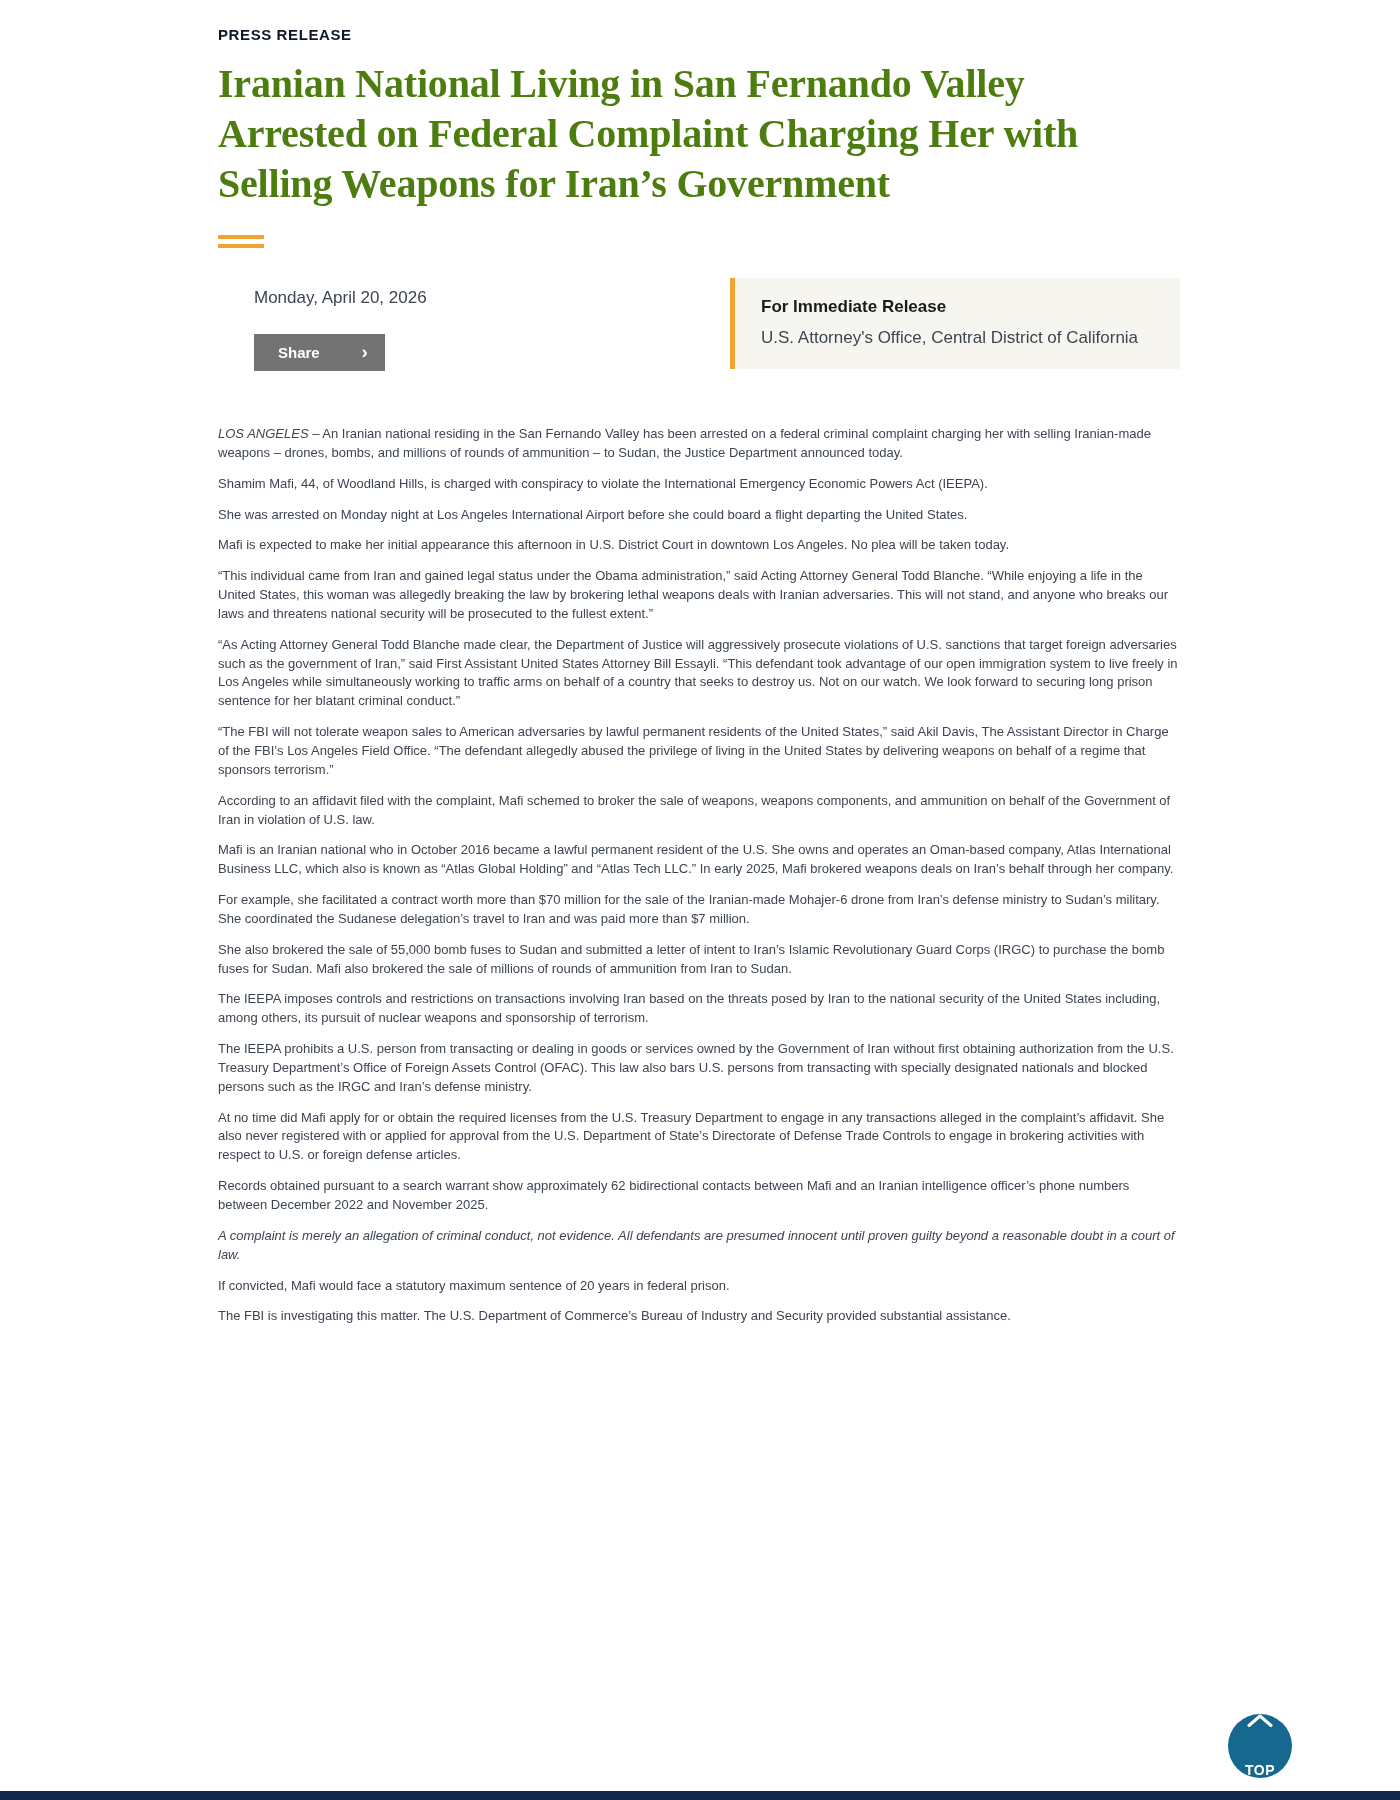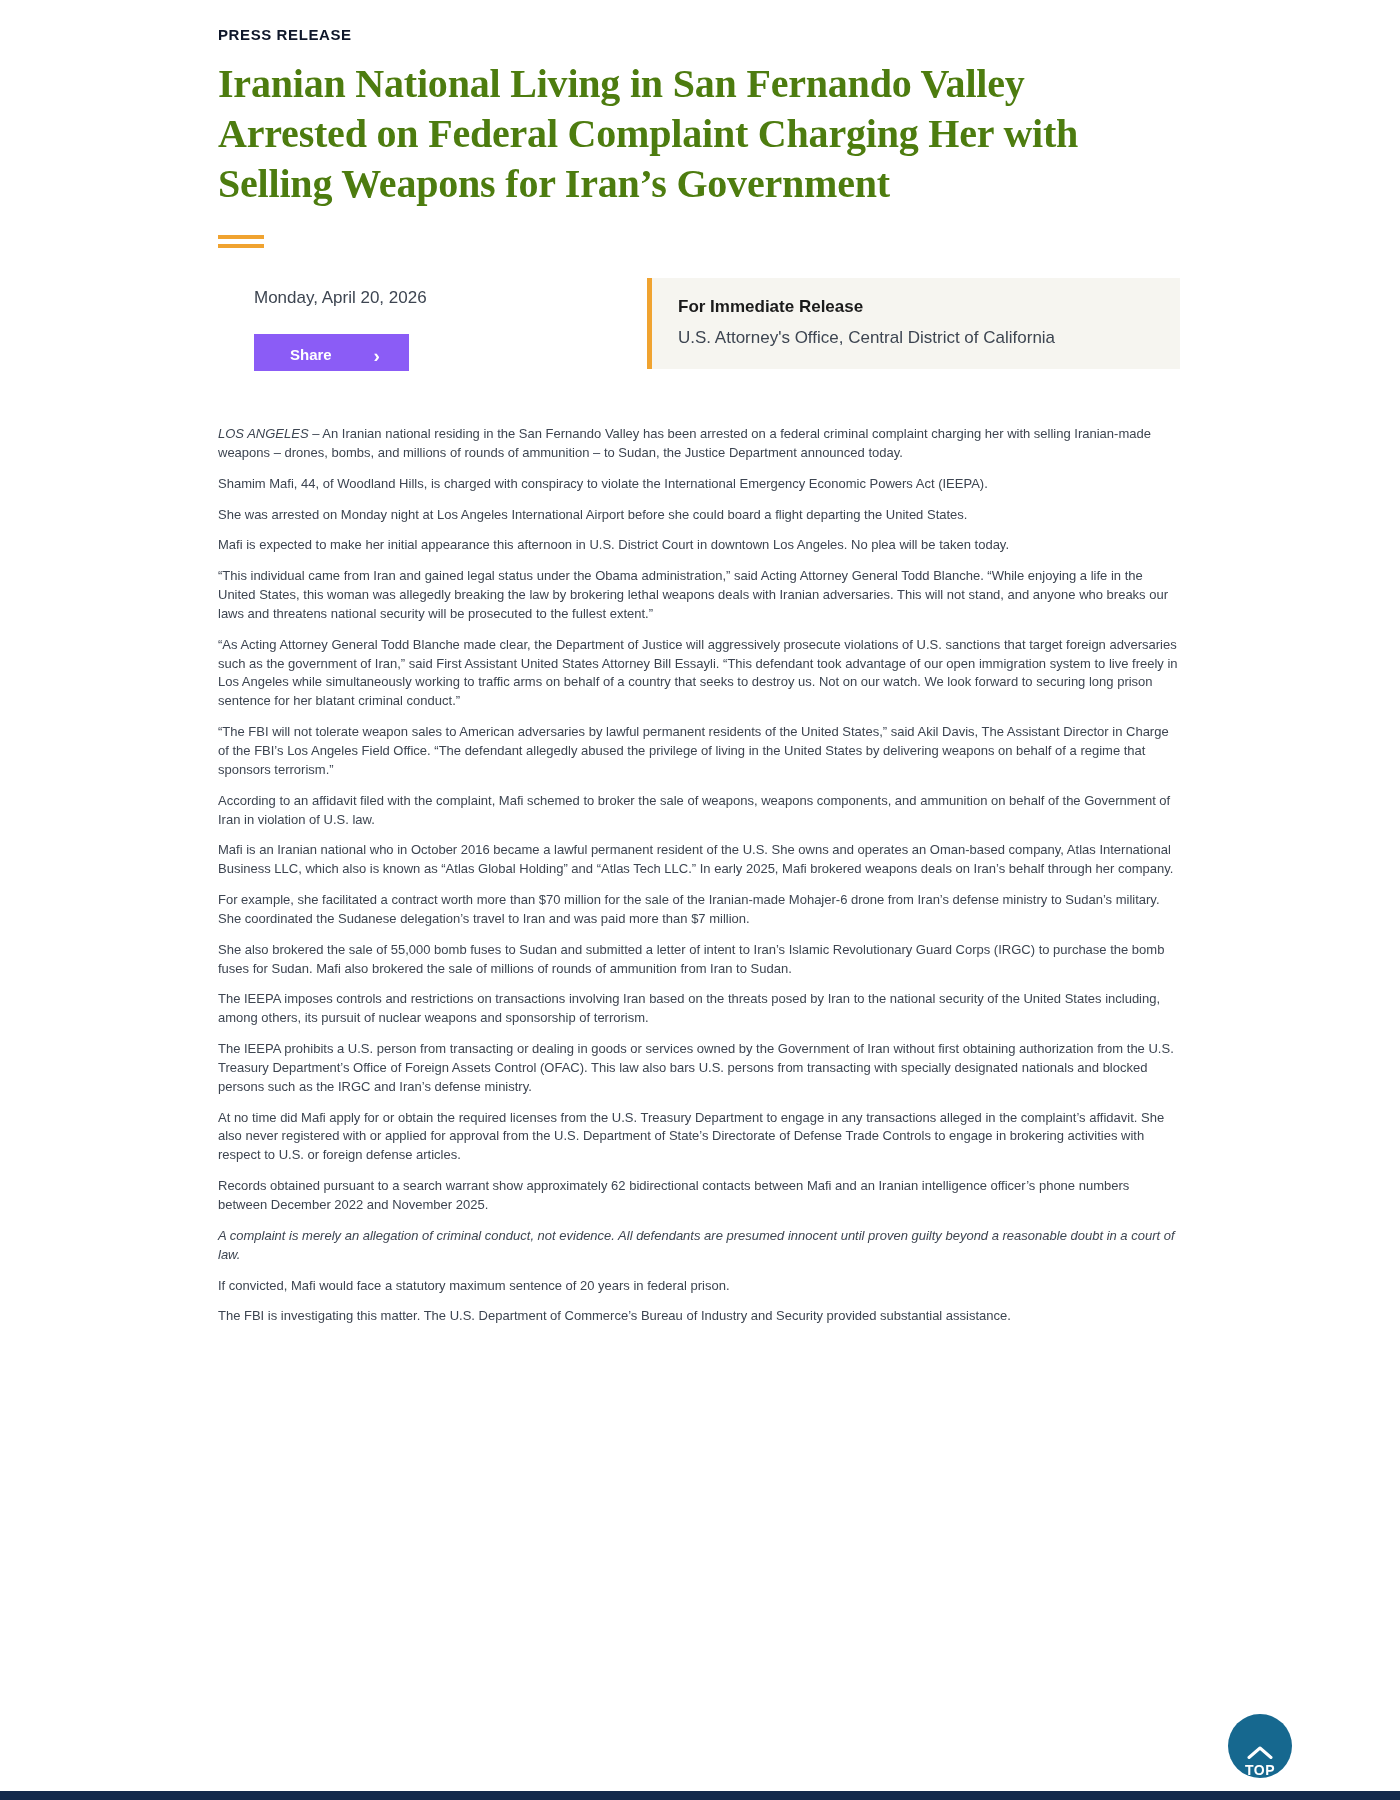--- a/index.html
+++ b/index.html
@@ -44,45 +44,45 @@
     display: flex;
     justify-content: space-between;
     align-items: flex-start;
     margin-left: 36px;
   }
   .meta-left { padding-top: 10px; }
   .date { font-size: 17px; color: #3d4551; }
   .share-btn {
     margin-top: 26px;
     display: inline-flex;
-    align-items: flex-start;
-    background: #8b5cf6;
+    align-items: center;
+    background: #737373;
     border: none;
     color: #ffffff;
     cursor: pointer;
     height: 37px;
-    padding: 12px;
+    padding: 0;
     font-family: "Liberation Sans", sans-serif;
   }
   .share-btn .share-label {
     display: flex; align-items: center;
     padding: 0 24px;
     font-size: 15px; font-weight: 700;
   }
   .share-btn .share-sep { width: 1px; background: #ffffff; }
   .share-btn .share-chevron {
     display: flex; align-items: center; justify-content: center;
     width: 40px;
     font-size: 19px; font-weight: 700;
     line-height: 1;
     padding-bottom: 2px;
   }
 
   .release-box {
-    width: 533px;
+    width: 450px;
     background: #f6f5f0;
     border-left: 5px solid #f0a330;
     padding: 19px 26px 21px 26px;
   }
   .release-box .rb-heading {
     font-size: 17px; font-weight: 700; color: #1b1b1b;
   }
   .release-box .rb-office {
     margin-top: 11px;
     font-size: 17px; color: #3d4551;
@@ -105,21 +105,21 @@
     top: 1714px;
     width: 64px; height: 64px;
     border-radius: 50%;
     background: #16688f;
     border: none;
     color: #ffffff;
     cursor: pointer;
     display: flex;
     flex-direction: column;
     align-items: center;
-    justify-content: flex-end;
+    justify-content: space-between;
     gap: 3px;
     font-family: "Liberation Sans", sans-serif;
   }
   .top-btn .top-label {
     font-size: 14px; font-weight: 700; letter-spacing: 0.5px;
   }
   .footer-band {
     position: absolute;
     left: 0; bottom: 0;
     width: 1400px; height: 9px;

